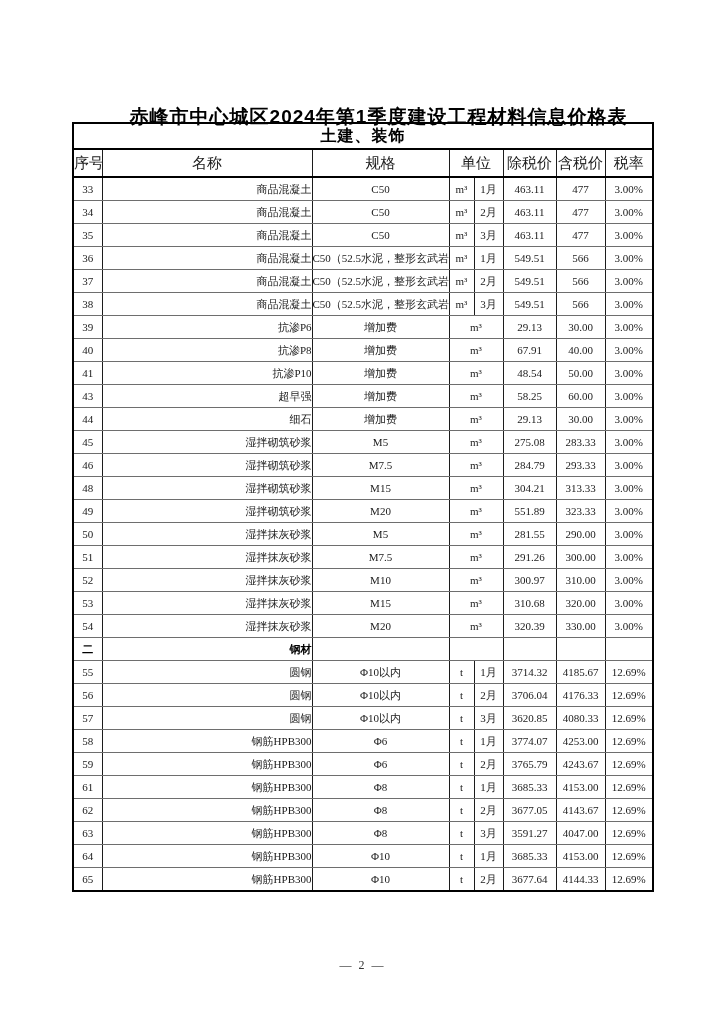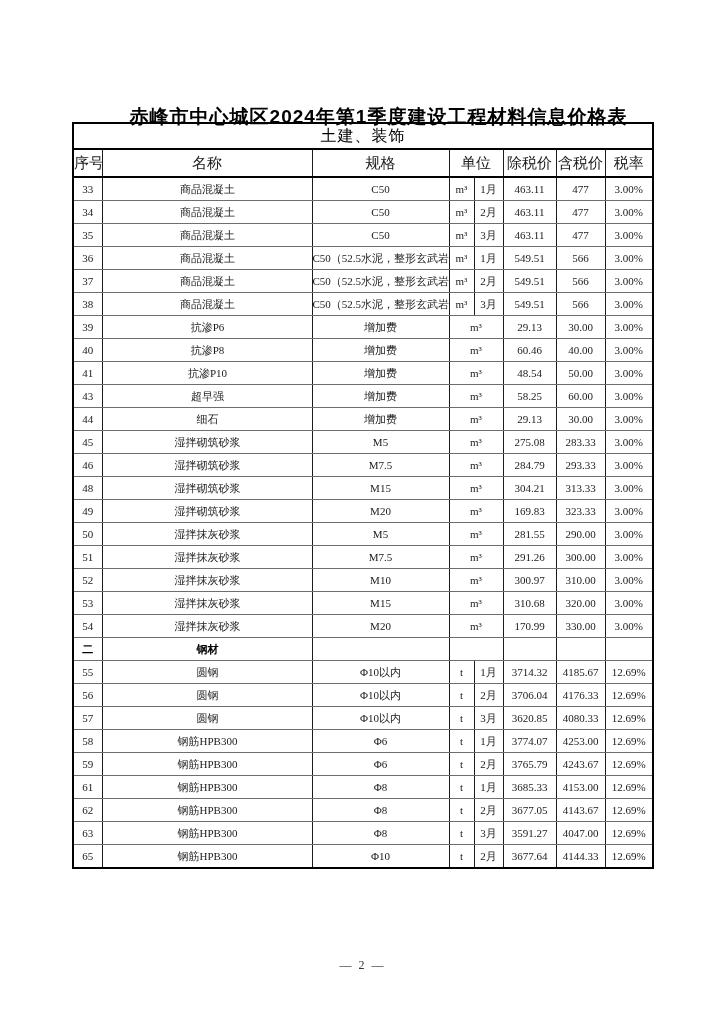--- a/index.html
+++ b/index.html
@@ -39,39 +39,39 @@
     white-space:nowrap;
     font-weight:normal;
     vertical-align:middle;
   }
   tr.section-title-row th{
     height:24px;
     border-bottom:2px solid #000;
     text-align:center;
     font-family:"Liberation Sans","DejaVu Sans",sans-serif;
     font-size:16px;
-    font-weight:normal;
+    font-weight:bold;
     letter-spacing:1px;
     color:#000;
   }
   tr.header-row th{
     height:26px;
     border-bottom:2px solid #000;
     text-align:center;
     font-size:15px;
     color:#1a1a1a;
   }
   .price-table tbody td{
     height:22px;
     font-size:11px;
     color:#1a1a1a;
     text-align:center;
   }
   .price-table tbody td.name{
-    text-align:center;
+    text-align:right;
     padding-left:1px;
   }
   tr.section-row td{
     font-weight:bold;
     color:#000;
   }
   .footer{
     position:absolute;
     top:958px;left:0;width:725px;
     text-align:center;
@@ -180,21 +180,21 @@
           <td colspan="2">m³</td>
           <td>29.13</td>
           <td>30.00</td>
           <td>3.00%</td>
         </tr>
         <tr>
           <td>40</td>
           <td class="name">抗渗P8</td>
           <td>增加费</td>
           <td colspan="2">m³</td>
-          <td>60.46</td>
+          <td>67.91</td>
           <td>40.00</td>
           <td>3.00%</td>
         </tr>
         <tr>
           <td>41</td>
           <td class="name">抗渗P10</td>
           <td>增加费</td>
           <td colspan="2">m³</td>
           <td>48.54</td>
           <td>50.00</td>
@@ -243,21 +243,21 @@
           <td colspan="2">m³</td>
           <td>304.21</td>
           <td>313.33</td>
           <td>3.00%</td>
         </tr>
         <tr>
           <td>49</td>
           <td class="name">湿拌砌筑砂浆</td>
           <td>M20</td>
           <td colspan="2">m³</td>
-          <td>169.83</td>
+          <td>551.89</td>
           <td>323.33</td>
           <td>3.00%</td>
         </tr>
         <tr>
           <td>50</td>
           <td class="name">湿拌抹灰砂浆</td>
           <td>M5</td>
           <td colspan="2">m³</td>
           <td>281.55</td>
           <td>290.00</td>
@@ -288,21 +288,21 @@
           <td colspan="2">m³</td>
           <td>310.68</td>
           <td>320.00</td>
           <td>3.00%</td>
         </tr>
         <tr>
           <td>54</td>
           <td class="name">湿拌抹灰砂浆</td>
           <td>M20</td>
           <td colspan="2">m³</td>
-          <td>170.99</td>
+          <td>320.39</td>
           <td>330.00</td>
           <td>3.00%</td>
         </tr>
         <tr class="section-row">
           <td>二</td>
           <td class="name">钢材</td>
           <td></td>
           <td colspan="2"></td>
           <td></td>
           <td></td>
@@ -382,20 +382,30 @@
           <td>63</td>
           <td class="name">钢筋HPB300</td>
           <td>Φ8</td>
           <td>t</td>
           <td>3月</td>
           <td>3591.27</td>
           <td>4047.00</td>
           <td>12.69%</td>
         </tr>
         <tr>
+          <td>64</td>
+          <td class="name">钢筋HPB300</td>
+          <td>Φ10</td>
+          <td>t</td>
+          <td>1月</td>
+          <td>3685.33</td>
+          <td>4153.00</td>
+          <td>12.69%</td>
+        </tr>
+        <tr>
           <td>65</td>
           <td class="name">钢筋HPB300</td>
           <td>Φ10</td>
           <td>t</td>
           <td>2月</td>
           <td>3677.64</td>
           <td>4144.33</td>
           <td>12.69%</td>
         </tr>
       </tbody>

